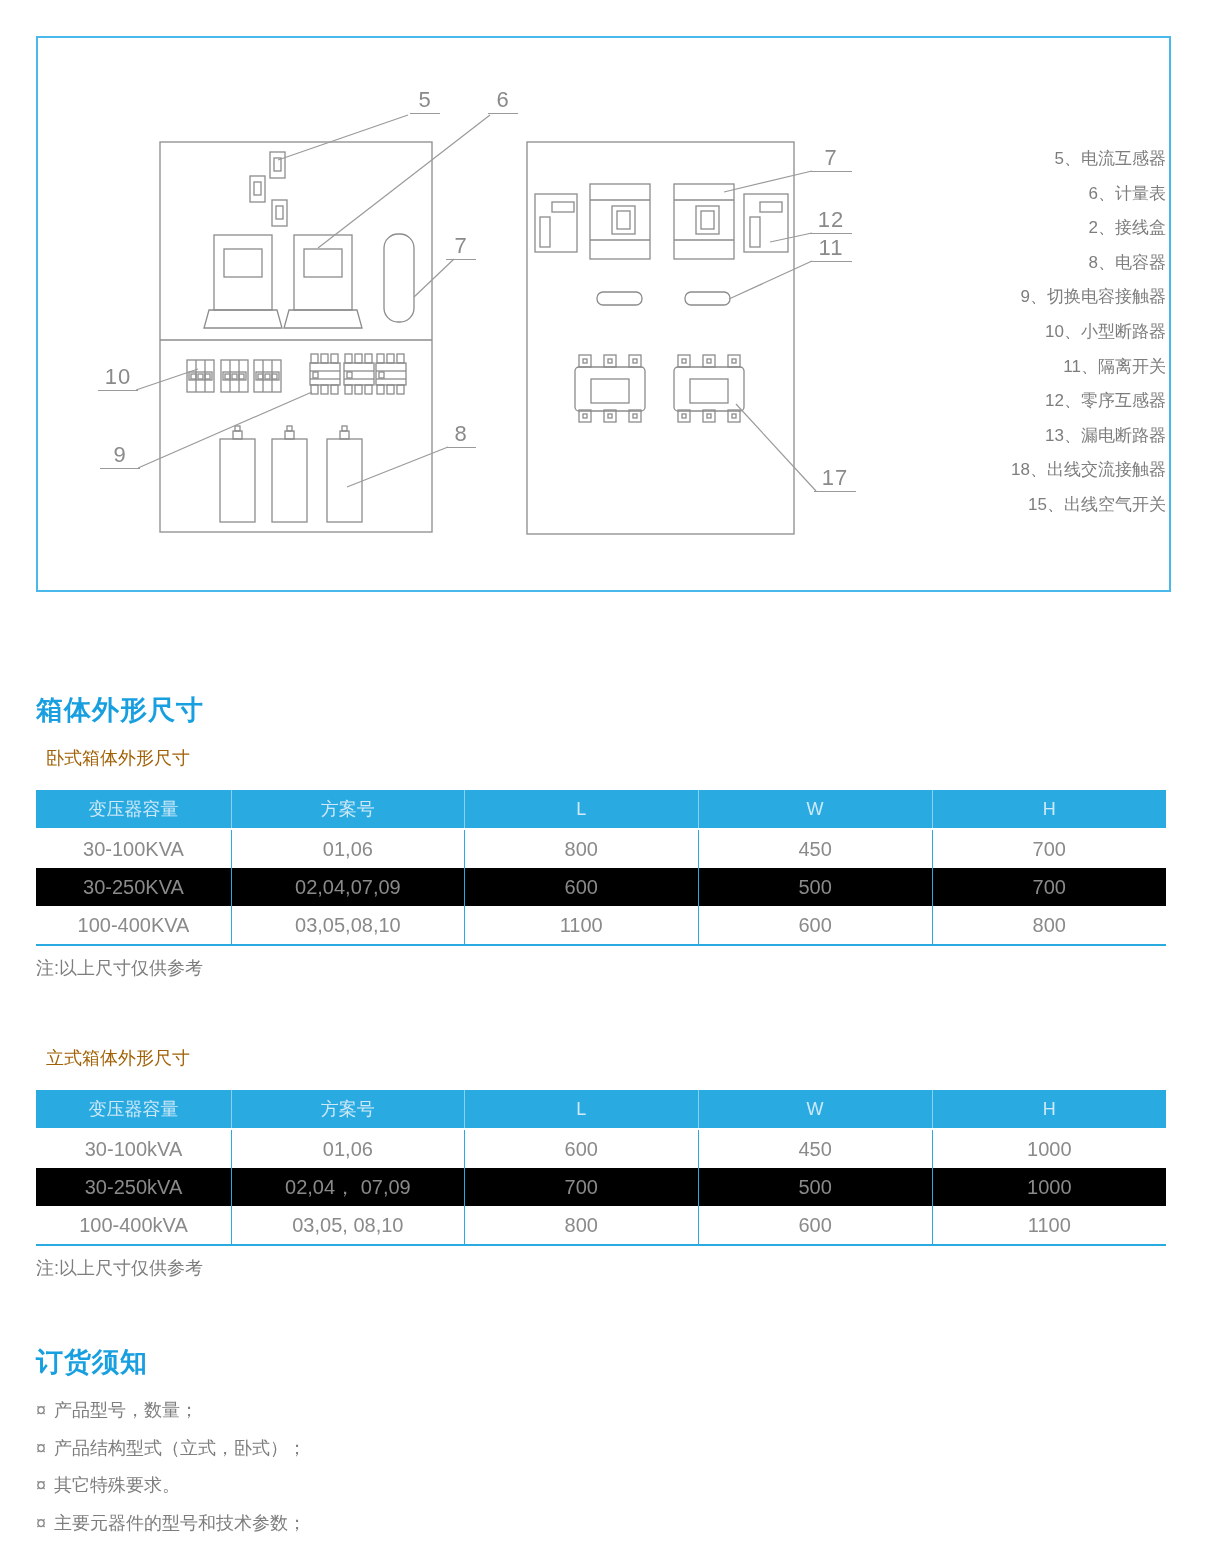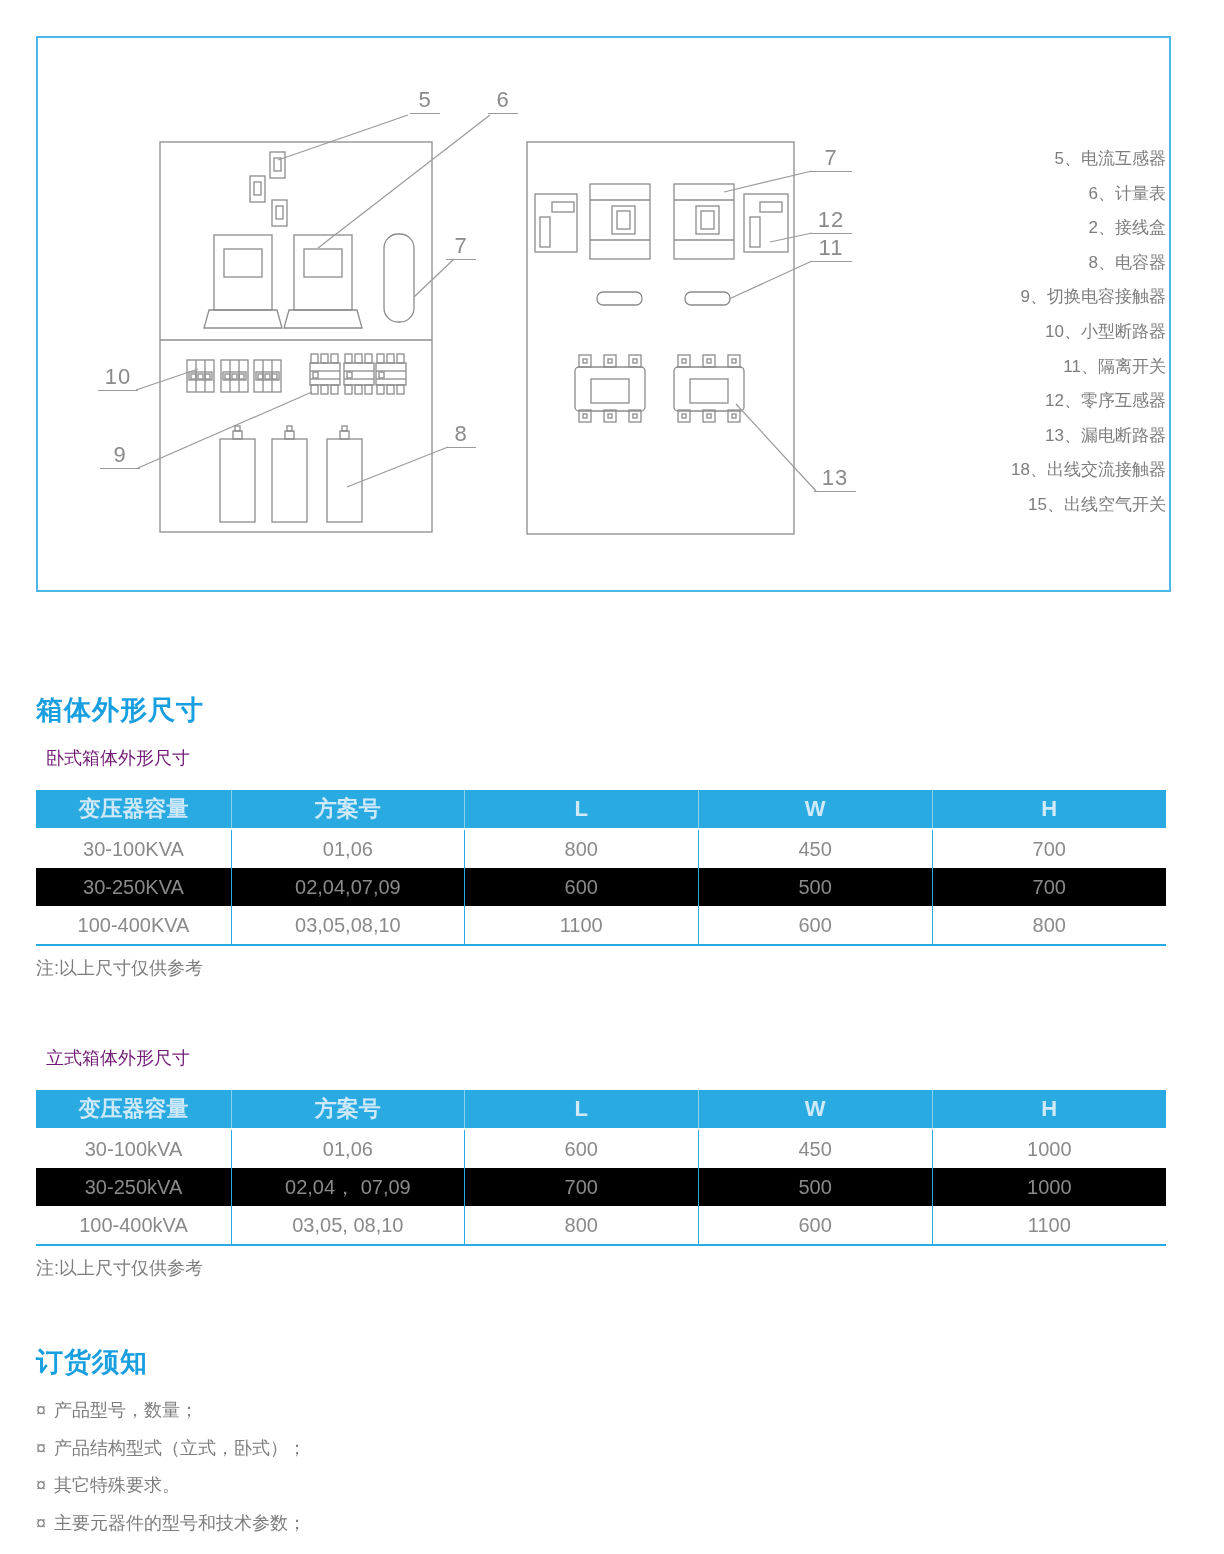--- a/index.html
+++ b/index.html
@@ -12,27 +12,27 @@
   .frame svg{position:absolute;left:0;top:0;}
   .callout{position:absolute;color:#8a8a8a;font-size:22px;line-height:1.05;
            text-align:center;border-bottom:1px solid #9a9a9a;padding-bottom:2px;
            font-weight:400;letter-spacing:1px;}
   .legend{position:absolute;left:878px;top:104px;width:250px;}
   .legend-item{font-size:17px;color:#7d7d7d;line-height:34.6px;white-space:nowrap;text-align:right;}
 
   
   .sec-title{position:absolute;left:36px;color:#189fe0;font-size:27px;font-weight:700;
              letter-spacing:1px;}
-  .subtitle{position:absolute;left:46px;color:#701a75;font-size:18px;}
+  .subtitle{position:absolute;left:46px;color:#a16207;font-size:18px;}
   .note{position:absolute;left:36px;color:#7d7d7d;font-size:18px;}
 
   
   table.dim-table{position:absolute;left:36px;width:1130px;border-collapse:collapse;
                   table-layout:fixed;border-bottom:2px solid #29abe2;}
-  table.dim-table th{background:#29abe2;color:#cfe9f8;font-weight:700;font-size:22px;
+  table.dim-table th{background:#29abe2;color:#cfe9f8;font-weight:400;font-size:18px;
                      height:36px;border-left:1px solid rgba(255,255,255,.45);
                      border-bottom:2px solid #fff;text-align:center;}
   table.dim-table th:first-child{border-left:none;}
   table.dim-table td{color:#8a8a8a;font-size:20px;height:36px;text-align:center;
                      border-left:1px solid #29abe2;}
   table.dim-table td:first-child{border-left:none;}
   table.dim-table tbody tr.alt{background:#000000;}
 
   
   .bullets{position:absolute;left:36px;}
@@ -222,21 +222,21 @@
 
     <span class="callout" style="left:372px;top:50px;width:30px">5</span>
     <span class="callout" style="left:450px;top:50px;width:30px">6</span>
     <span class="callout" style="left:408px;top:196px;width:30px">7</span>
     <span class="callout" style="left:60px;top:327px;width:40px">10</span>
     <span class="callout" style="left:62px;top:405px;width:40px">9</span>
     <span class="callout" style="left:408px;top:384px;width:30px">8</span>
     <span class="callout" style="left:772px;top:108px;width:42px">7</span>
     <span class="callout" style="left:772px;top:170px;width:42px">12</span>
     <span class="callout" style="left:772px;top:198px;width:42px">11</span>
-    <span class="callout" style="left:776px;top:428px;width:42px">13</span>
+    <span class="callout" style="left:776px;top:428px;width:42px">17</span>
 
     <div class="legend">
       <div class="legend-item">5、电流互感器</div>
       <div class="legend-item">6、计量表</div>
       <div class="legend-item">2、接线盒</div>
       <div class="legend-item">8、电容器</div>
       <div class="legend-item">9、切换电容接触器</div>
       <div class="legend-item">10、小型断路器</div>
       <div class="legend-item">11、隔离开关</div>
       <div class="legend-item">12、零序互感器</div>

